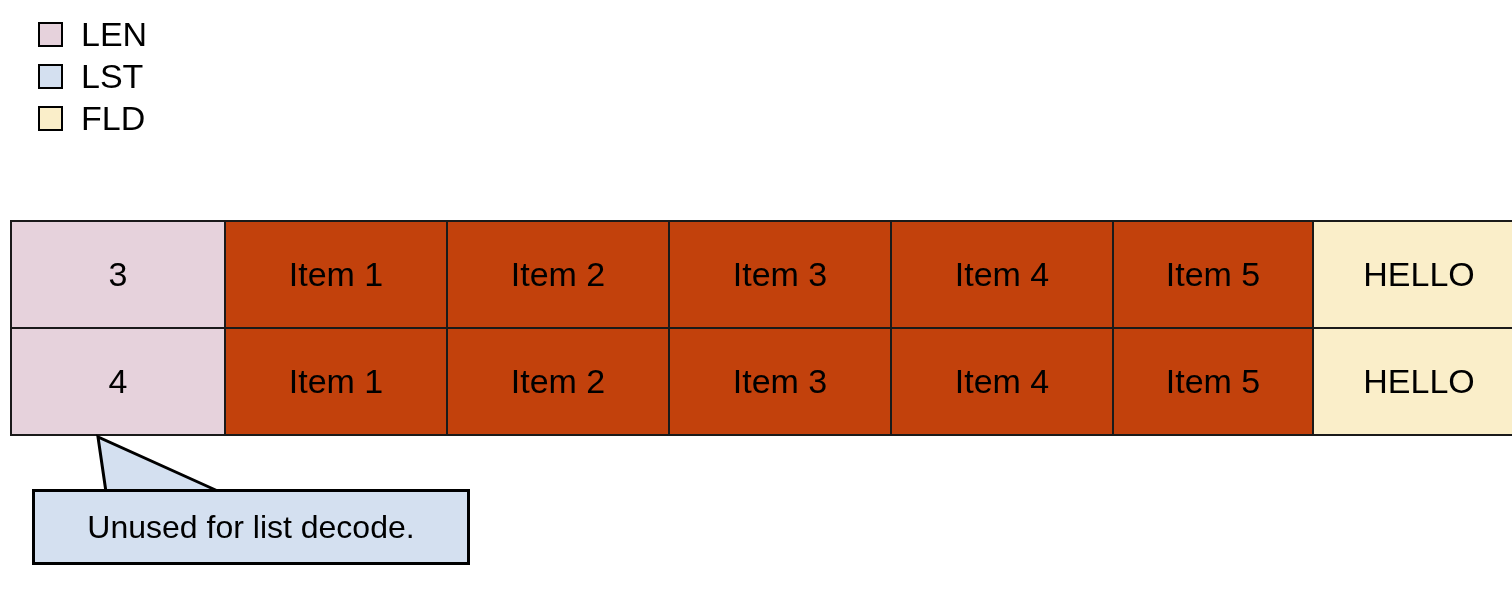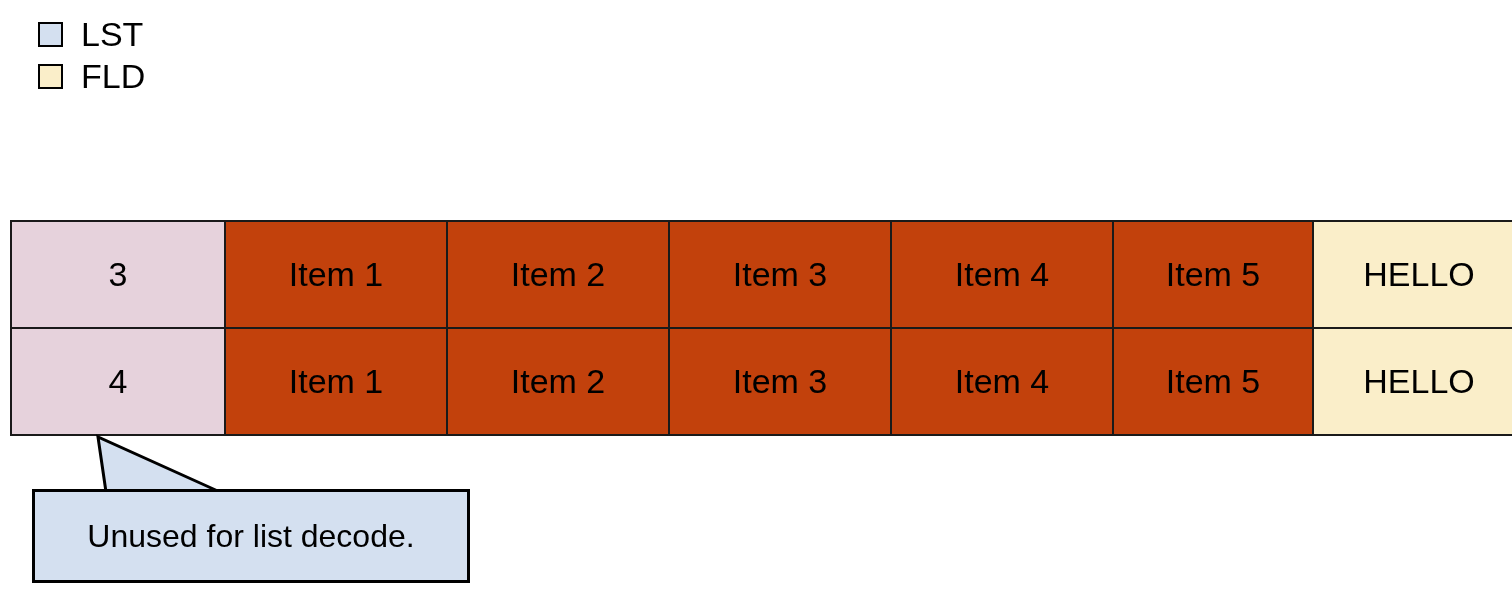--- a/index.html
+++ b/index.html
@@ -79,40 +79,44 @@
     top: 0;
     width: 1512px;
     height: 606px;
     pointer-events: none;
   }
   #callout-box {
     position: absolute;
     left: 32px;
     top: 489px;
     width: 438px;
-    height: 94px;
+    height: 76px;
     box-sizing: border-box;
     background: #d4e0f0;
     border: 3px solid #000000;
     display: flex;
     flex-direction: column;
     align-items: center;
     justify-content: center;
   }
   .callout-line {
     font-size: 32px;
     line-height: 41px;
     white-space: nowrap;
   }
 </style>
 </head>
 <body>
 
 <div id="legend">
 
+  <div class="legend-row">
+    <span class="legend-swatch" style="background:#e6d2dc"></span>
+    <span class="legend-label">LEN</span>
+  </div>
 
   <div class="legend-row">
     <span class="legend-swatch" style="background:#d4e0f0"></span>
     <span class="legend-label">LST</span>
   </div>
 
   <div class="legend-row">
     <span class="legend-swatch" style="background:#faeec9"></span>
     <span class="legend-label">FLD</span>
   </div>

